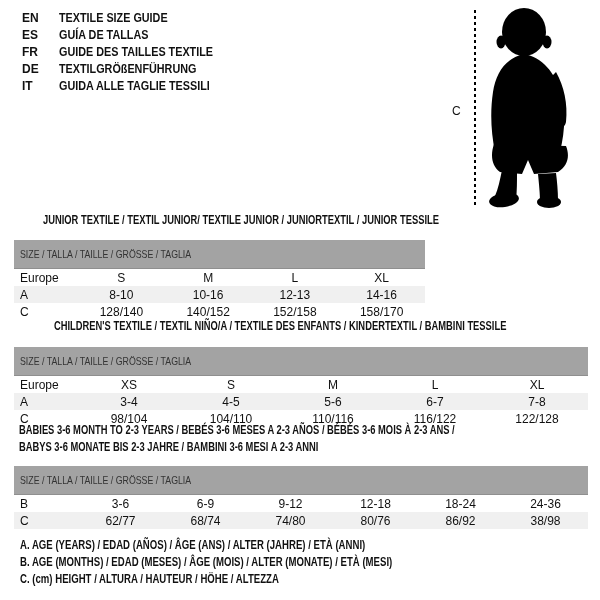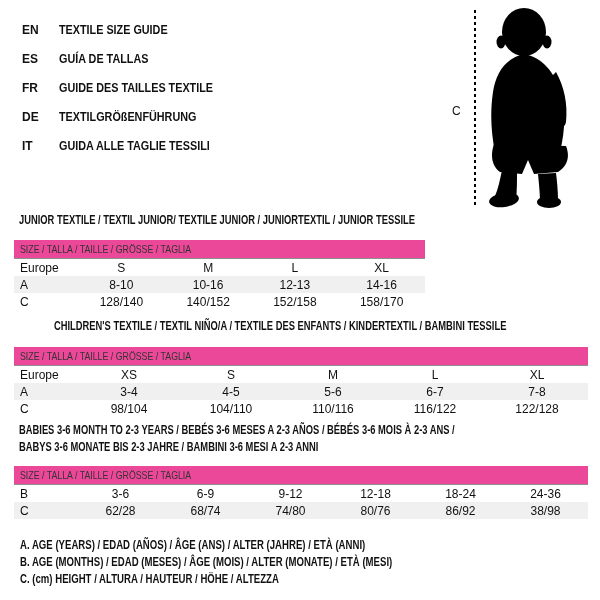--- a/index.html
+++ b/index.html
@@ -5,48 +5,48 @@
   html,body { margin:0; padding:0; background:#fff; }
   .page {
     position:relative; width:600px; height:600px; background:#ffffff;
     font-family:"Liberation Sans", sans-serif; color:#111; overflow:hidden;
   }
   .cx { display:inline-block; transform:scaleX(0.78); transform-origin:0 50%; white-space:nowrap; }
   .cx9 { display:inline-block; transform:scaleX(0.9); transform-origin:0 50%; white-space:nowrap; }
 
   
   .lang-list { position:absolute; left:22px; top:10px; }
-  .lang-row { display:flex; height:17px; line-height:17px; font-size:12px; font-weight:bold;margin-top:12px; }
+  .lang-row { display:flex; height:17px; line-height:17px; font-size:12px; font-weight:bold; }
   .lang-row .code { width:37px; }
 
   
   .dash-line {
     position:absolute; left:474px; top:10px; width:2px; height:197px;
     background:repeating-linear-gradient(to bottom,#000 0 3px,transparent 3px 6px);
   }
   .measure-label { position:absolute; left:452px; top:104px; font-size:12px; line-height:14px; }
   .baby-svg { position:absolute; left:486px; top:8px; }
 
   
   .tbl-title { position:absolute; left:19px; font-size:12px; font-weight:bold; line-height:14px; white-space:nowrap; }
-  .t1-title { top:213px; }
+  .t1-title { top:213px;margin-left:24px; }
   .t2-title { top:319px;margin-left:35px; }
   .t3-title-1 { top:423px; }
   .t3-title-2 { top:440px; }
 
   
   table.size-table { position:absolute; border-collapse:collapse; table-layout:fixed; font-size:12px; }
   .t1-table { left:14px; top:240px; width:411px; }
   .t2-table { left:14px; top:347px; width:574px; }
   .t3-table { left:14px; top:466px; width:574px; }
   table.size-table td { padding:0; height:17px; text-align:center; vertical-align:middle; overflow:hidden; }
   table.size-table td.lab { text-align:left; padding-left:6px; }
   table.size-table tr.bar td {
-    background:#ec4899; border-bottom:1px solid #8f8f8f; color:#333;
-    text-align:left; padding-left:6px; height:18px; font-size:11px;
+    background:#a3a3a3; border-bottom:1px solid #8f8f8f; color:#333;
+    text-align:left; padding-left:6px; height:28px; font-size:11px;
   }
   table.size-table tr.alt td { background:#f0f0f0; }
 
   
   .notes { position:absolute; left:20px; top:537px; }
   .note-line { height:17px; line-height:17px; font-size:12px; font-weight:bold; white-space:nowrap; }
 </style>
 </head>
 <body>
 
@@ -198,21 +198,21 @@
           <td class="lab">B</td>
           <td>3-6</td>
           <td>6-9</td>
           <td>9-12</td>
           <td>12-18</td>
           <td>18-24</td>
           <td>24-36</td>
         </tr>
         <tr class="alt">
           <td class="lab">C</td>
-          <td>62/28</td>
+          <td>62/77</td>
           <td>68/74</td>
           <td>74/80</td>
           <td>80/76</td>
           <td>86/92</td>
           <td>38/98</td>
         </tr>
       </tbody>
     </table>
 
   <div class="notes">

